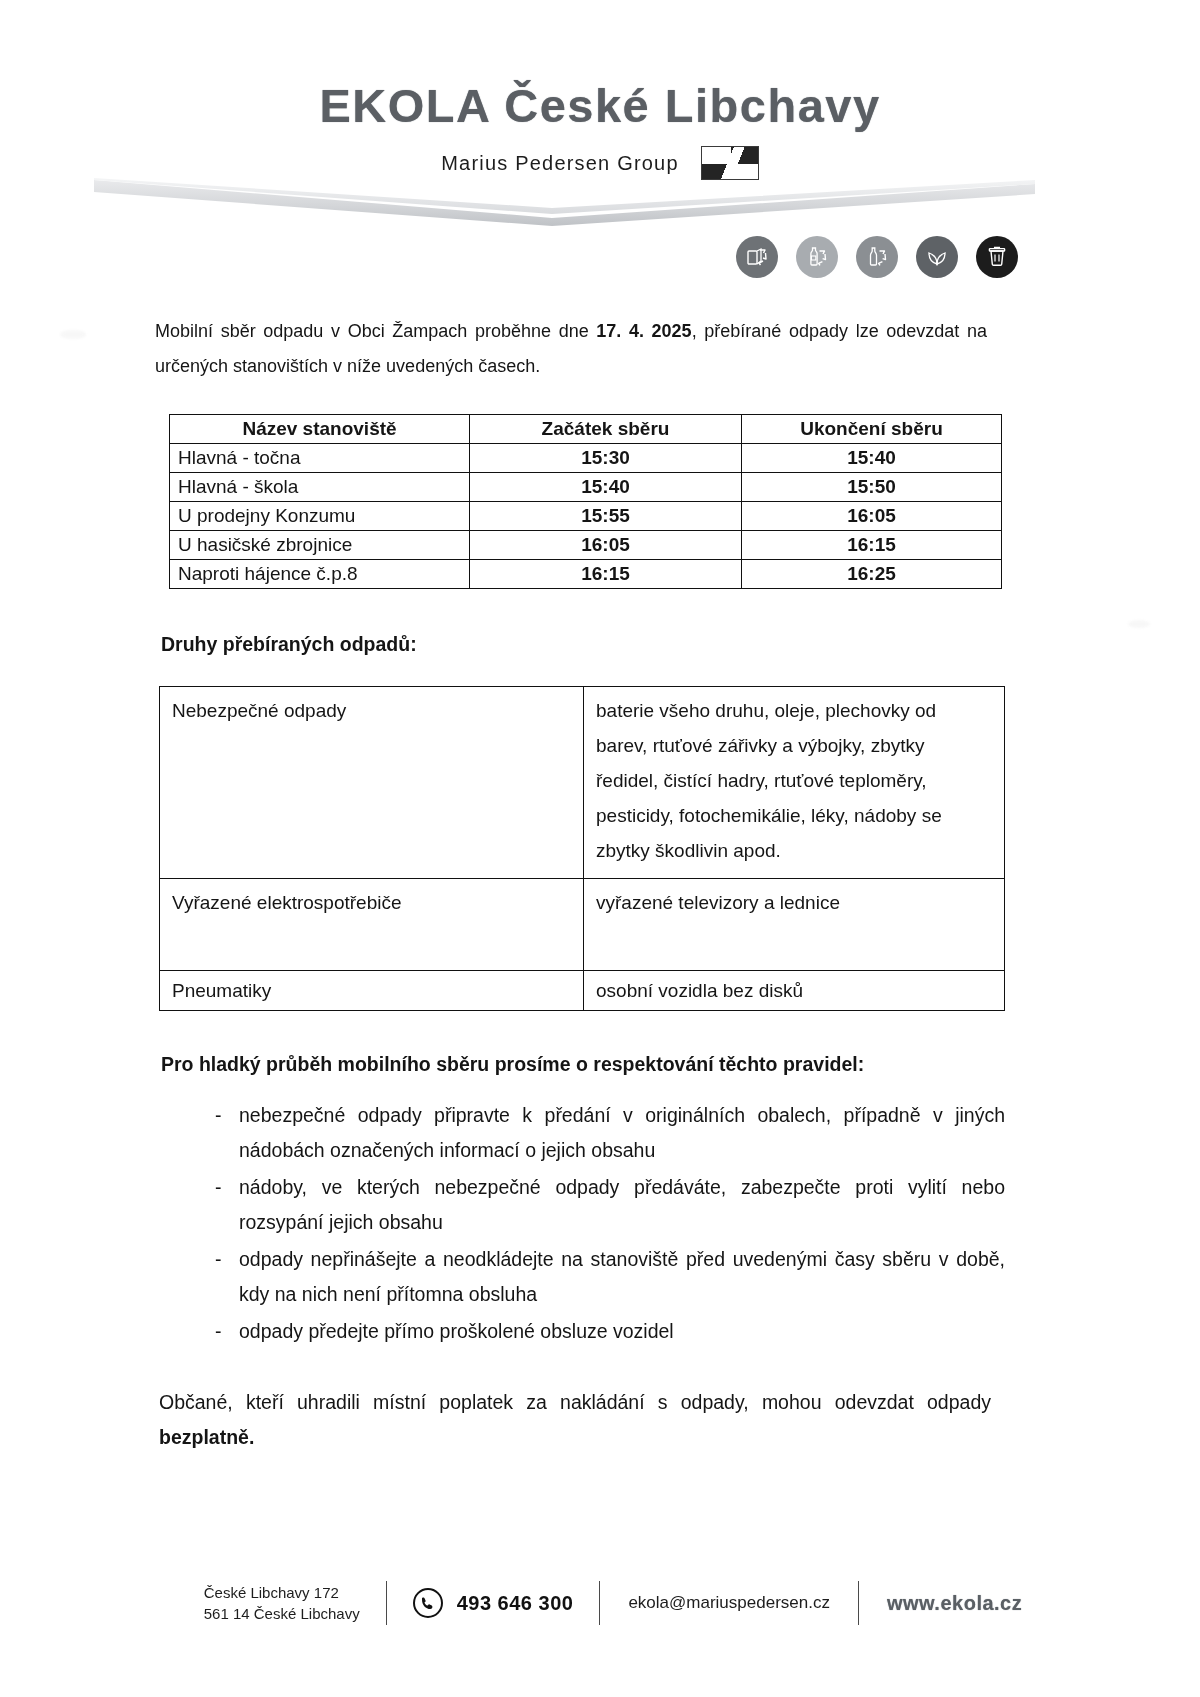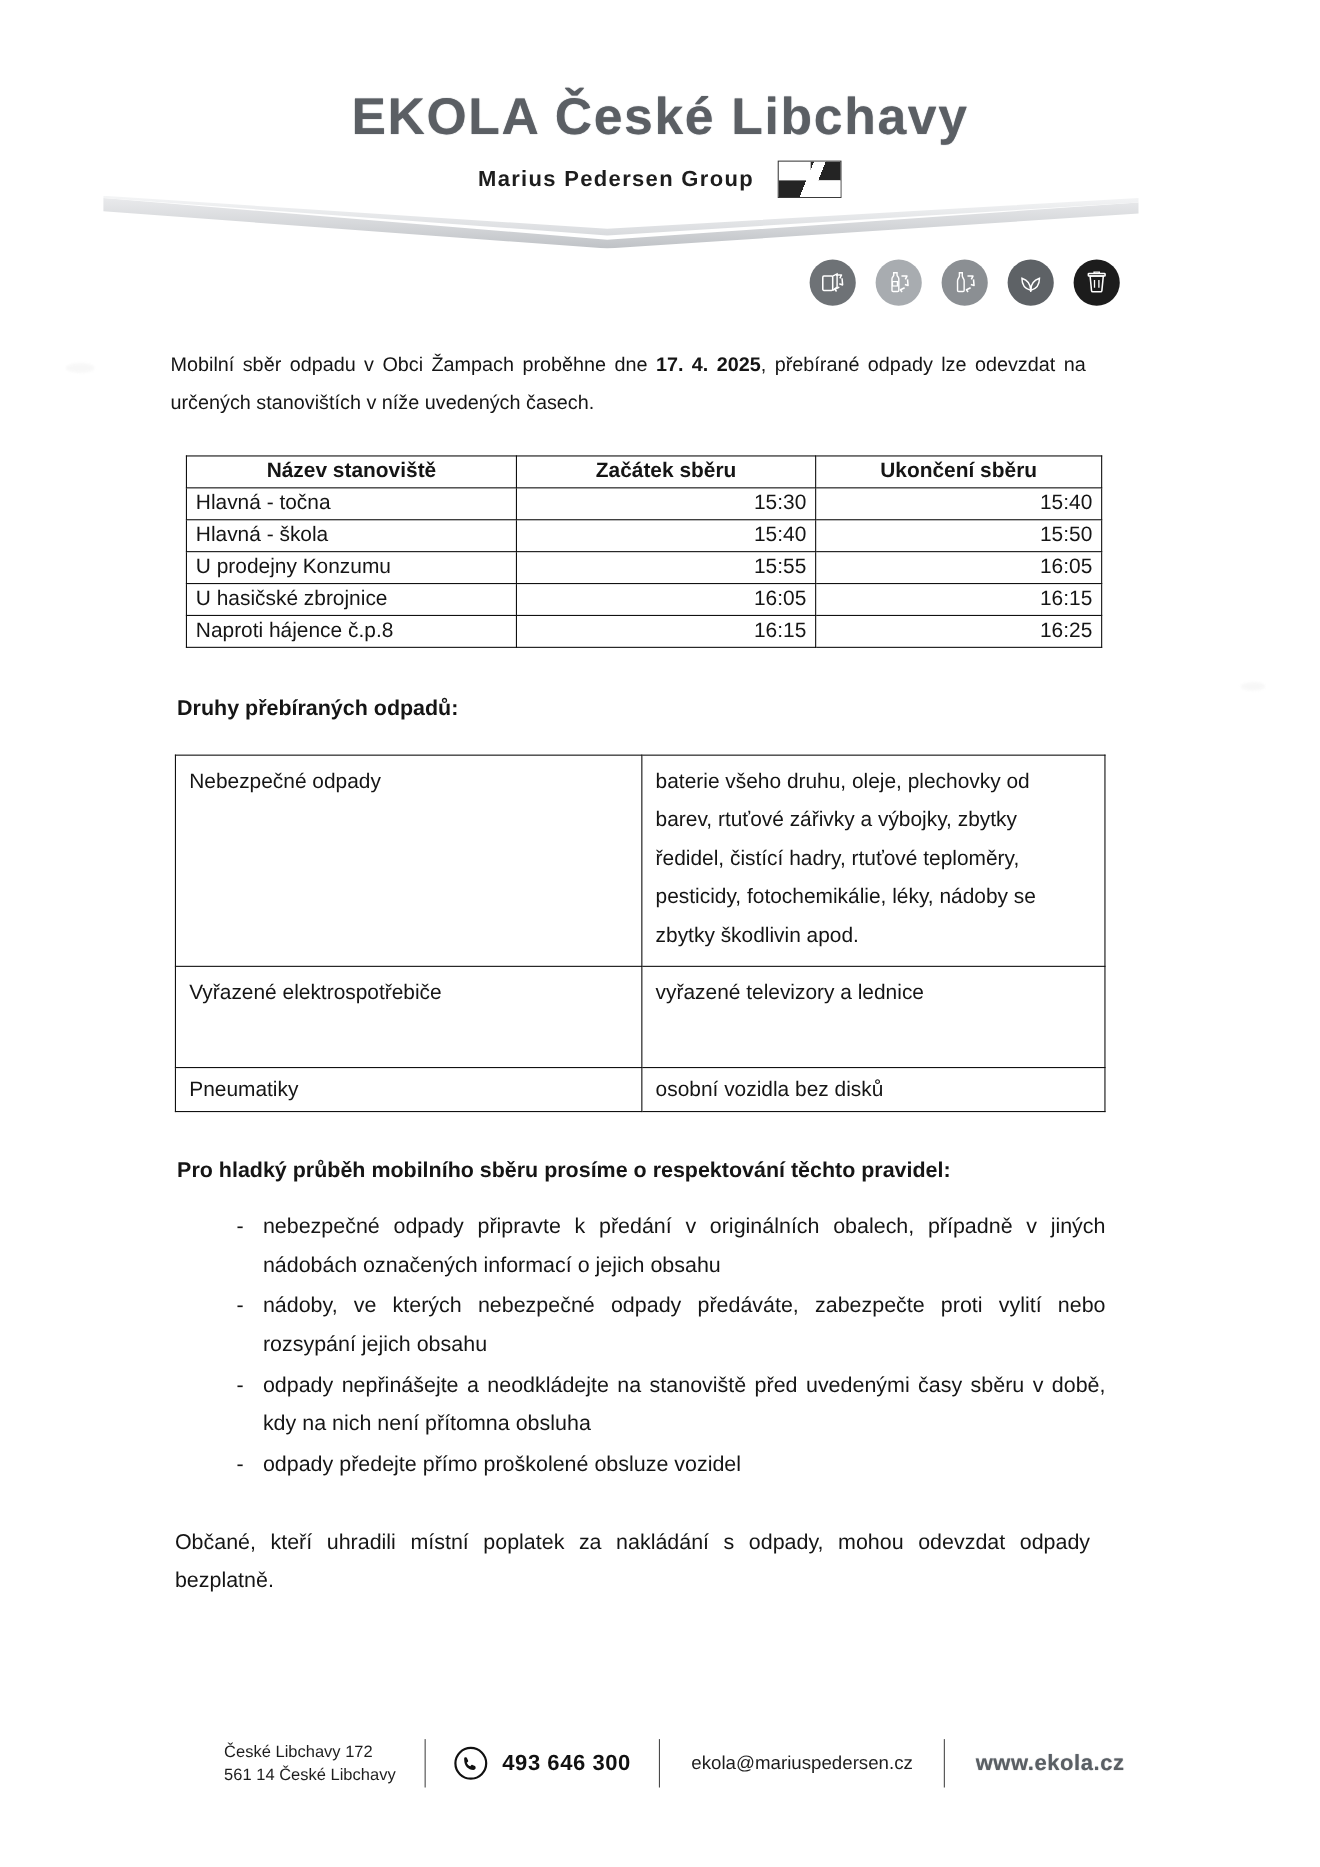--- a/index.html
+++ b/index.html
@@ -34,21 +34,21 @@
     color:#5b5f64;
     letter-spacing:1.5px;
     text-shadow:0 0 1px #8a8f95;
     white-space:nowrap;
   }
   .brand-sub-wrap {
     position:absolute; left:0; right:0; top:146px;
     display:flex; align-items:center; justify-content:center; gap:22px;
   }
   .brand-sub {
-    font-size:20px; font-weight:bold; color:#1d1d1d;
+    font-size:20px; font-weight:normal; color:#1d1d1d;
     letter-spacing:1.2px; white-space:nowrap;
   }
   .mp-logo {
     width:58px; height:34px; position:relative; overflow:hidden;
     background:#ffffff; border:1px solid #3a3a3a;
   }
   .mp-logo i { position:absolute; display:block; }
   .mp-q1 { left:0; top:0; width:29px; height:17px; background:#ffffff; }
   .mp-q2 { left:29px; top:0; width:29px; height:17px; background:#242424; }
   .mp-q3 { left:0; top:17px; width:29px; height:17px; background:#242424; }
@@ -87,21 +87,21 @@
   #schedule-table {
     margin-top:30px; margin-left:14px; width:832px;
     border:1.6px solid #111;
   }
   #schedule-table th, #schedule-table td {
     border:1.3px solid #111;
     font-size:19px; height:29px; padding:0 8px;
   }
   #schedule-table th { font-weight:bold; text-align:center; }
   #schedule-table td.name { text-align:left; }
-  #schedule-table td.time { text-align:right; }
+  #schedule-table td.time { text-align:center;font-weight:bold; }
 
   .sec-heading {
     font-size:19.5px; font-weight:bold; margin-top:44px; margin-left:6px;
   }
 
   
   #waste-table {
     margin-top:30px; margin-left:4px; width:845px;
     border:1.6px solid #111;
   }
@@ -123,21 +123,21 @@
     text-align:justify; text-justify:inter-word;
     margin-bottom:2px;
   }
   .rules-list li .dash { position:absolute; left:28px; top:0; }
 
   .closing {
     margin-top:36px; margin-left:4px; width:832px;
     font-size:19.5px; line-height:35px;
     text-align:justify; text-justify:inter-word;
   }
-  .closing b { font-weight:normal; }
+  .closing b { font-weight:bold; }
 
   
   .footer {
     position:absolute; left:0; right:0; bottom:72px;
     display:flex; align-items:center; justify-content:center;
     gap:0;
     margin-left:26px;
   }
   .f-addr {
     font-size:15px; line-height:21px; color:#1d1d1d;

